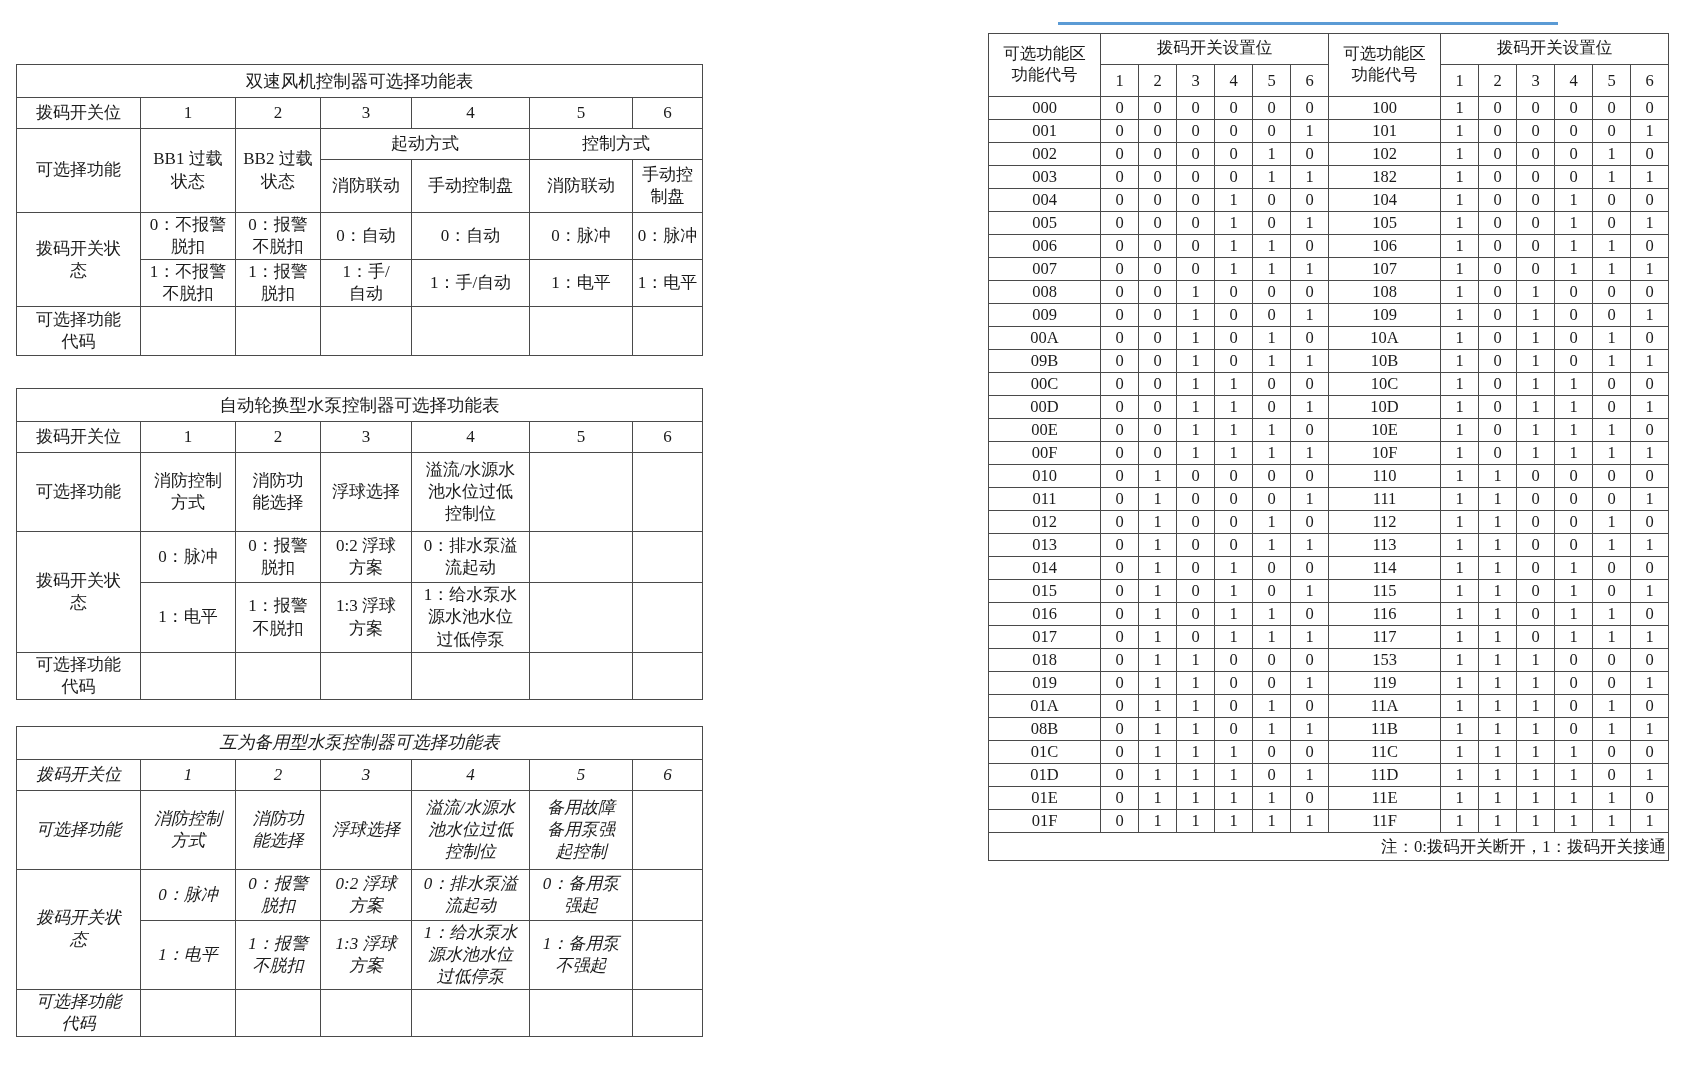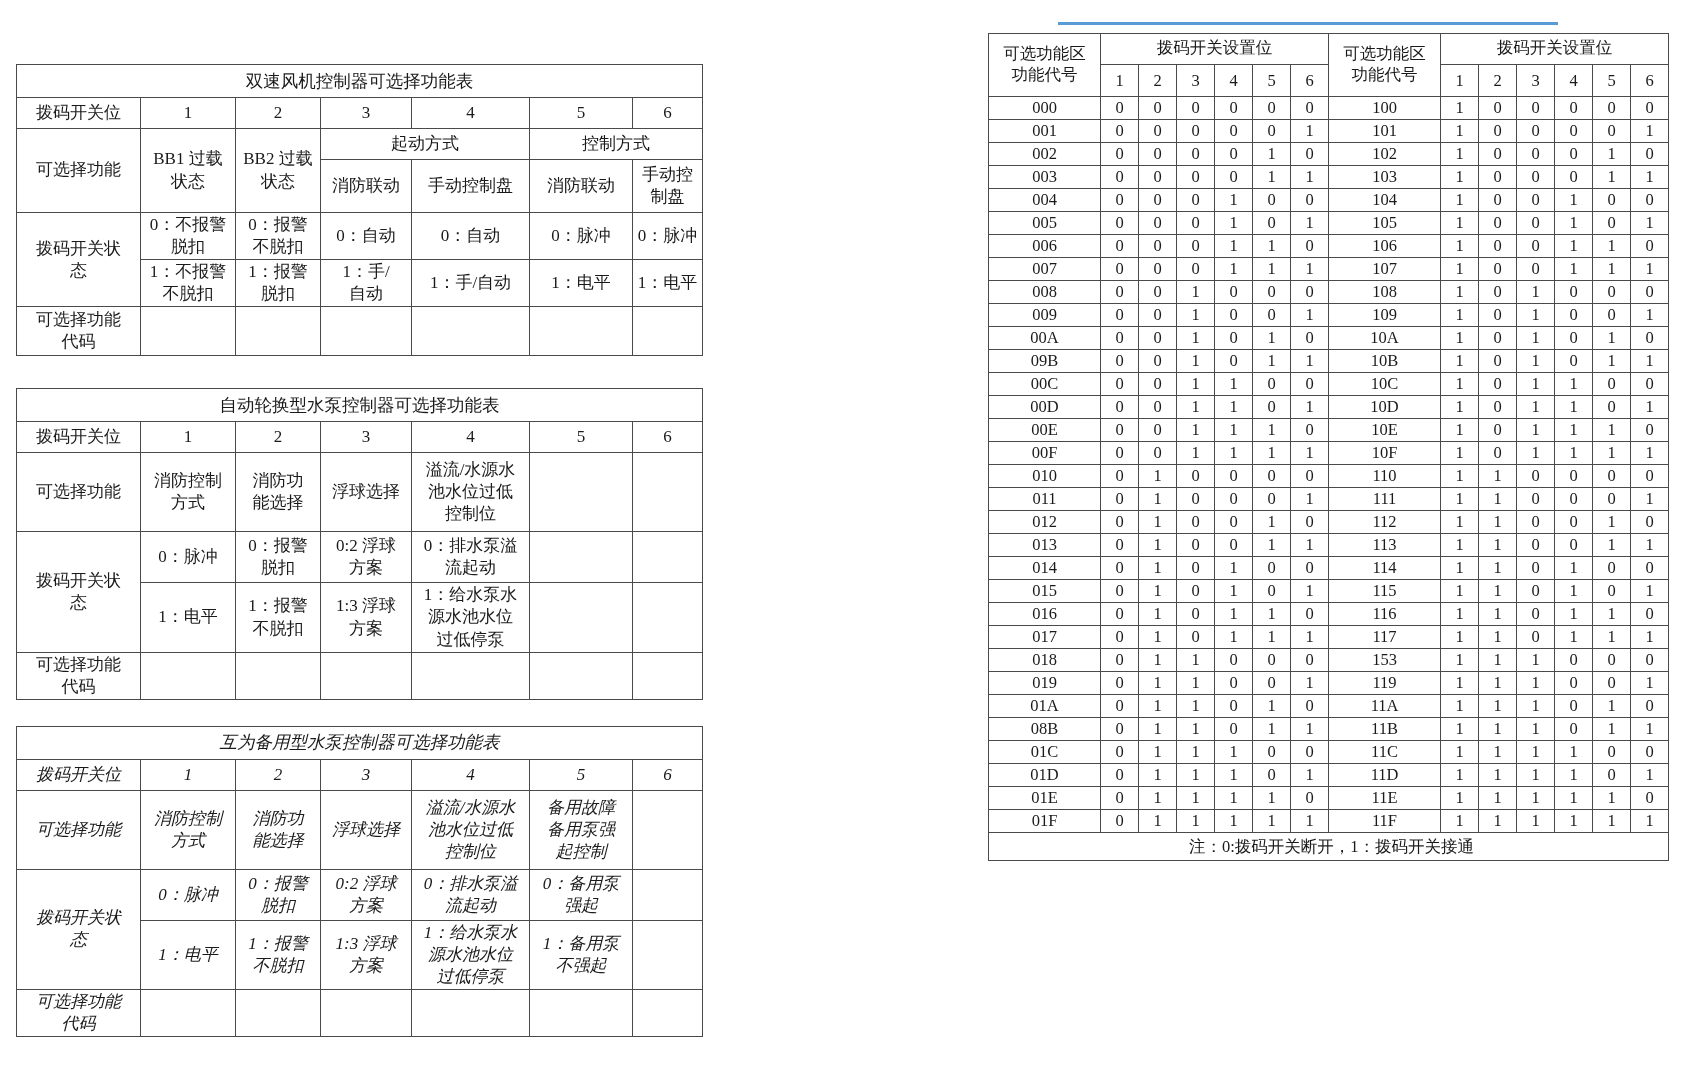--- a/index.html
+++ b/index.html
@@ -39,21 +39,21 @@
     font-weight:bold;font-size:29px;color:#2e75b6;
     text-align:center;padding-right:96px;letter-spacing:1px;
   }
   #appendix-rule{height:3px;background:#5b9bd5;margin:10px 110px 0 70px;}
   #codes-caption{text-align:center;font-size:17.5px;margin-top:20px;padding-right:92px;}
   #codes-table{width:680px;margin-top:8px;}
   #codes-table td{font-size:16.5px;padding:0 2px;}
   #codes-table .hrow1 td{height:30px;font-family:Liberation Mono, monospace;}
   #codes-table .hrow2 td{height:31px;}
   #codes-table tbody td{height:22px;}
-  #codes-table .note{height:27px;text-align:center;padding-left:8px;}
+  #codes-table .note{height:27px;text-align:right;padding-left:8px;}
 </style>
 </head>
 <body>
 
 <div id="left-col">
 
   <table class="ftable t1">
     <colgroup>
         <col style="width:124px">
         <col style="width:95px">
@@ -375,21 +375,21 @@
           <td>0</td>
         </tr>
         <tr>
           <td>003</td>
           <td>0</td>
           <td>0</td>
           <td>0</td>
           <td>0</td>
           <td>1</td>
           <td>1</td>
-          <td>103</td>
+          <td>182</td>
           <td>1</td>
           <td>0</td>
           <td>0</td>
           <td>0</td>
           <td>1</td>
           <td>1</td>
         </tr>
         <tr>
           <td>004</td>
           <td>0</td>

